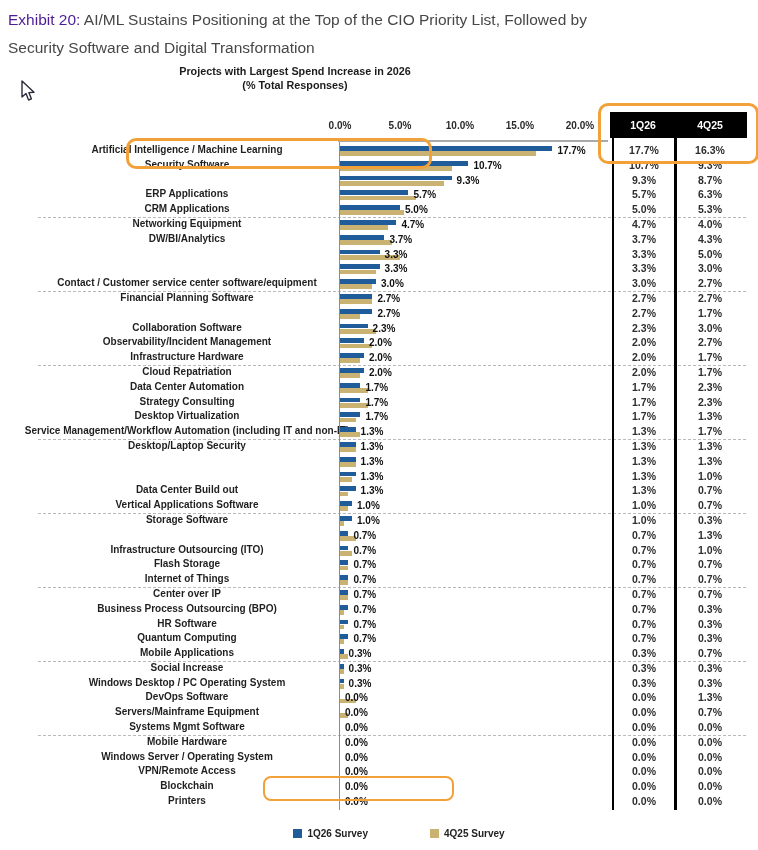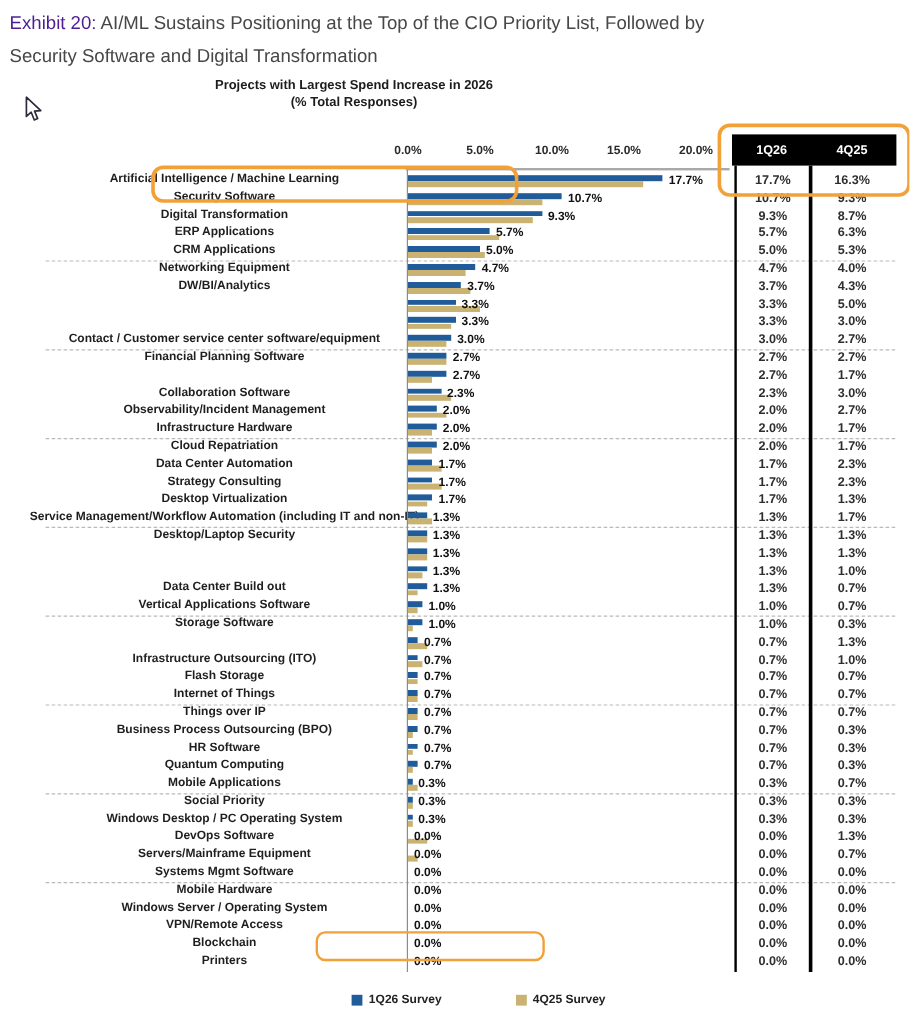--- a/index.html
+++ b/index.html
@@ -113,21 +113,20 @@
         <div class="cat">Security Software</div>
         <div class="barwrap">
           <div class="b1" style="width: 128.4px; background: rgb(31, 92, 153);"></div>
           <div class="b2" style="width: 111.6px; background: rgb(201, 178, 114);"></div>
         </div>
         <div class="val" style="left: 473.4px;">10.7%</div>
         <div class="t1">10.7%</div>
         <div class="t2">9.3%</div>
       </div>
       <div class="row">
-        <div class="cat">Digital Transformation</div>
         <div class="barwrap">
           <div class="b1" style="width: 111.6px; background: rgb(31, 92, 153);"></div>
           <div class="b2" style="width: 104.4px; background: rgb(201, 178, 114);"></div>
         </div>
         <div class="val" style="left: 456.6px;">9.3%</div>
         <div class="t1">9.3%</div>
         <div class="t2">8.7%</div>
       </div>
       <div class="row">
         <div class="cat">ERP Applications</div>
@@ -387,21 +386,21 @@
         <div class="cat">Internet of Things</div>
         <div class="barwrap">
           <div class="b1" style="width: 8.4px; background: rgb(31, 92, 153);"></div>
           <div class="b2" style="width: 8.4px; background: rgb(201, 178, 114);"></div>
         </div>
         <div class="val" style="left: 353.4px;">0.7%</div>
         <div class="t1">0.7%</div>
         <div class="t2">0.7%</div>
       </div>
       <div class="row">
-        <div class="cat">Things over IP</div>
+        <div class="cat">Center over IP</div>
         <div class="barwrap">
           <div class="b1" style="width: 8.4px; background: rgb(31, 92, 153);"></div>
           <div class="b2" style="width: 8.4px; background: rgb(201, 178, 114);"></div>
         </div>
         <div class="val" style="left: 353.4px;">0.7%</div>
         <div class="t1">0.7%</div>
         <div class="t2">0.7%</div>
       </div>
       <div class="row">
         <div class="cat">Business Process Outsourcing (BPO)</div>
@@ -437,21 +436,21 @@
         <div class="cat">Mobile Applications</div>
         <div class="barwrap">
           <div class="b1" style="width: 3.6px; background: rgb(31, 92, 153);"></div>
           <div class="b2" style="width: 8.4px; background: rgb(201, 178, 114);"></div>
         </div>
         <div class="val" style="left: 348.6px;">0.3%</div>
         <div class="t1">0.3%</div>
         <div class="t2">0.7%</div>
       </div>
       <div class="row">
-        <div class="cat">Social Priority</div>
+        <div class="cat">Social Increase</div>
         <div class="barwrap">
           <div class="b1" style="width: 3.6px; background: rgb(31, 92, 153);"></div>
           <div class="b2" style="width: 3.6px; background: rgb(201, 178, 114);"></div>
         </div>
         <div class="val" style="left: 348.6px;">0.3%</div>
         <div class="t1">0.3%</div>
         <div class="t2">0.3%</div>
       </div>
       <div class="row">
         <div class="cat">Windows Desktop / PC Operating System</div>

